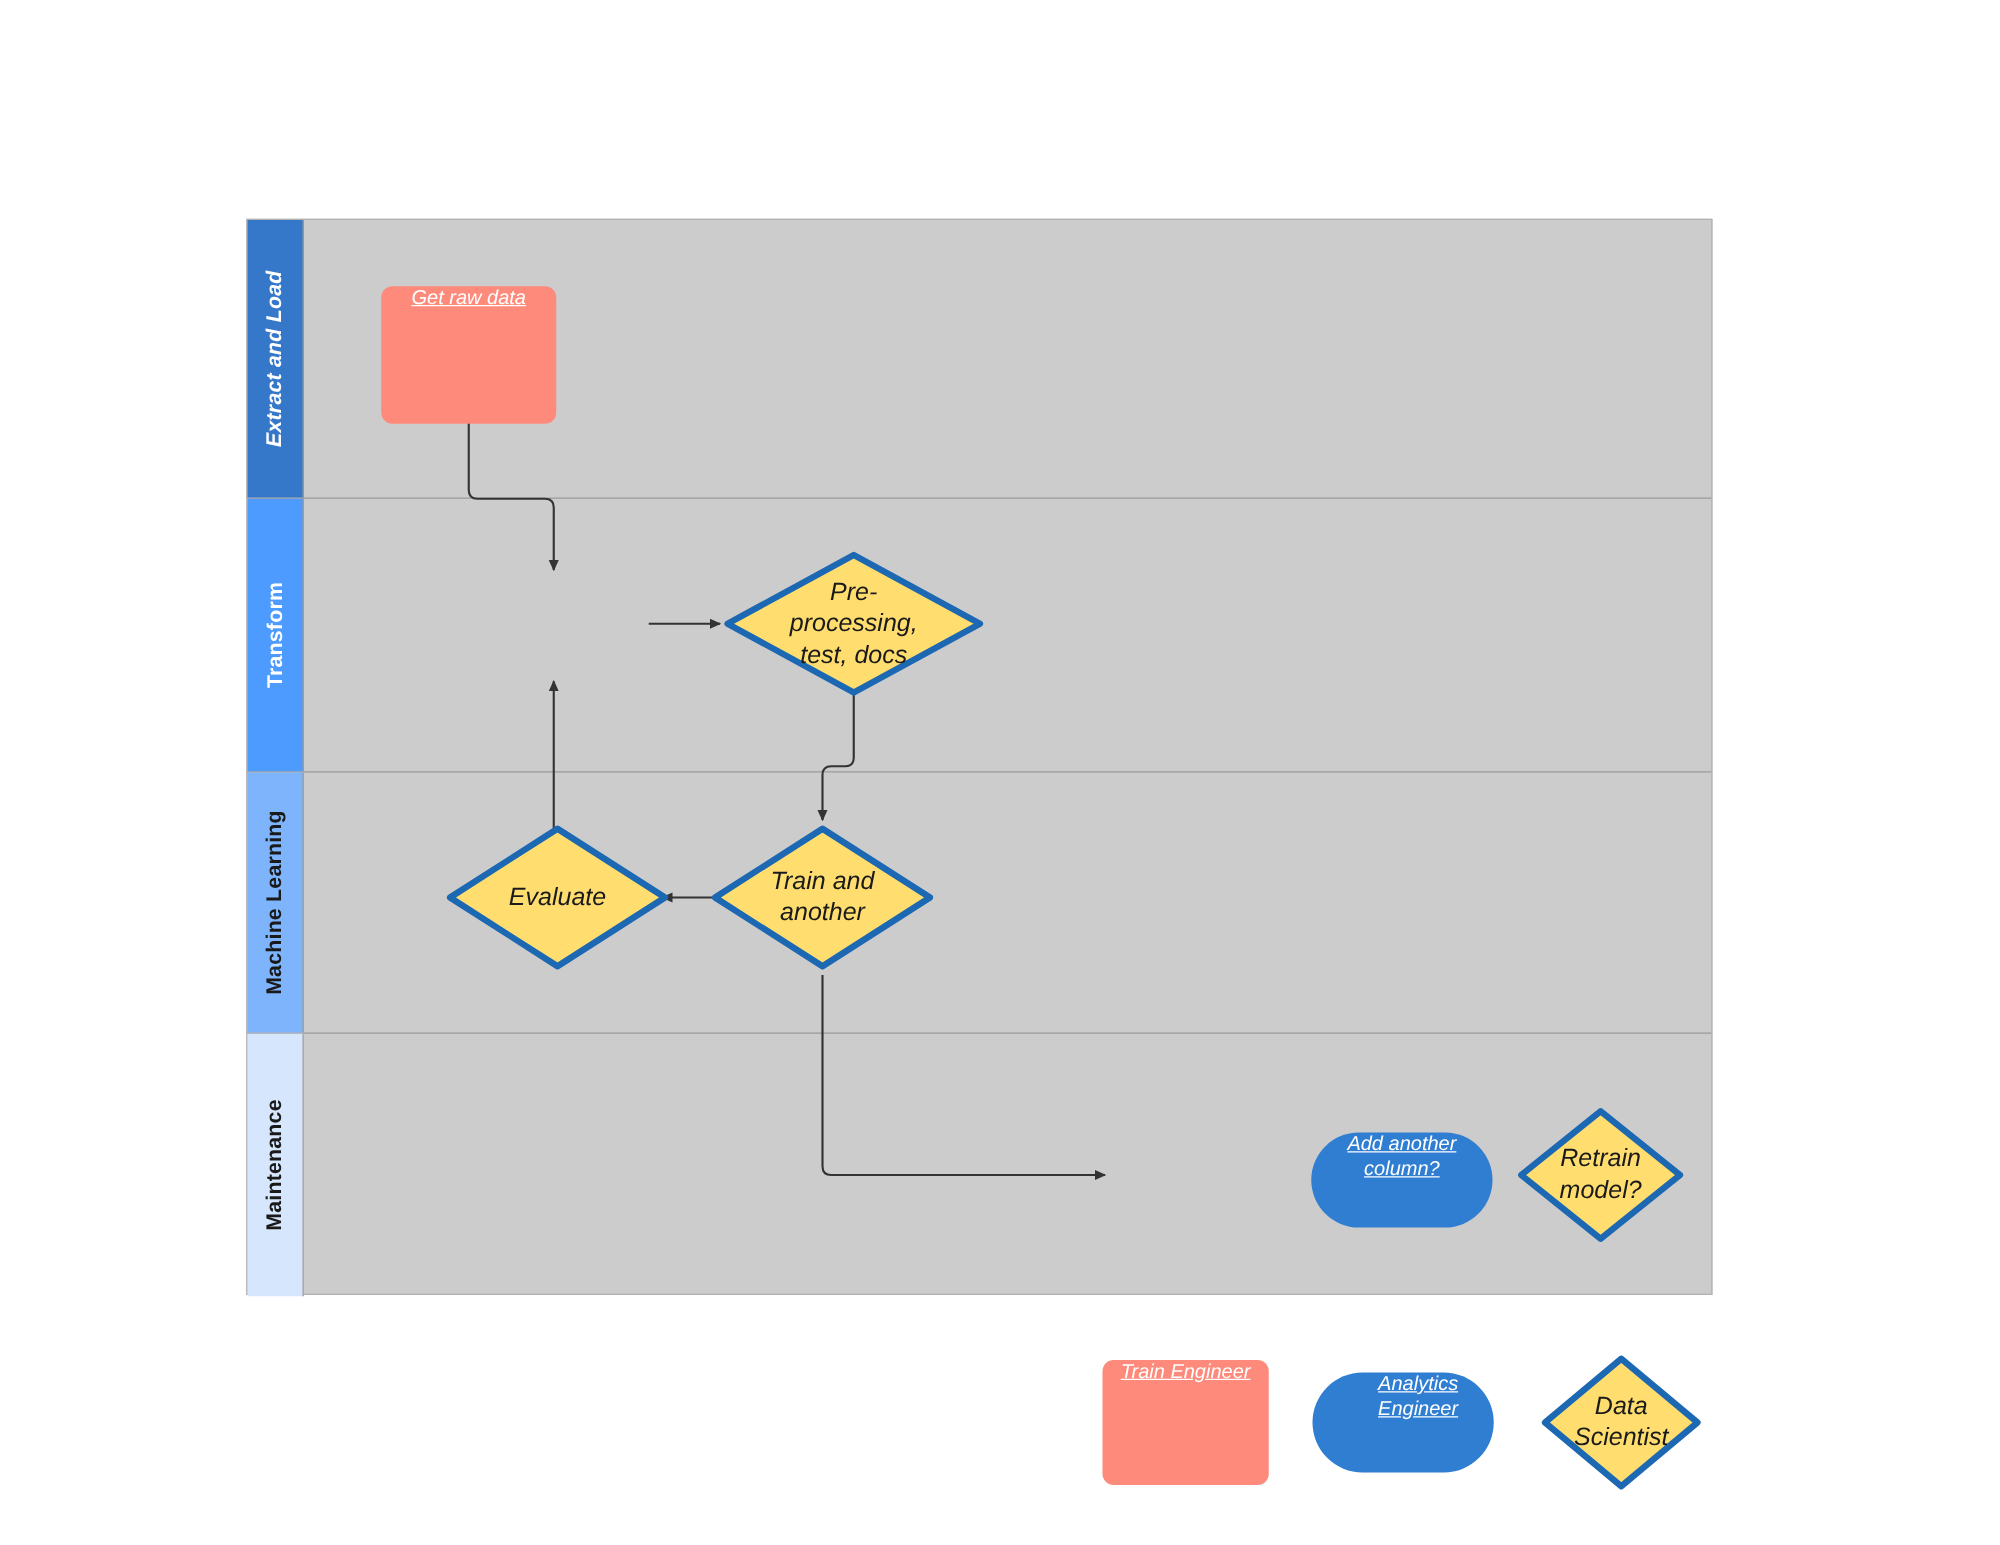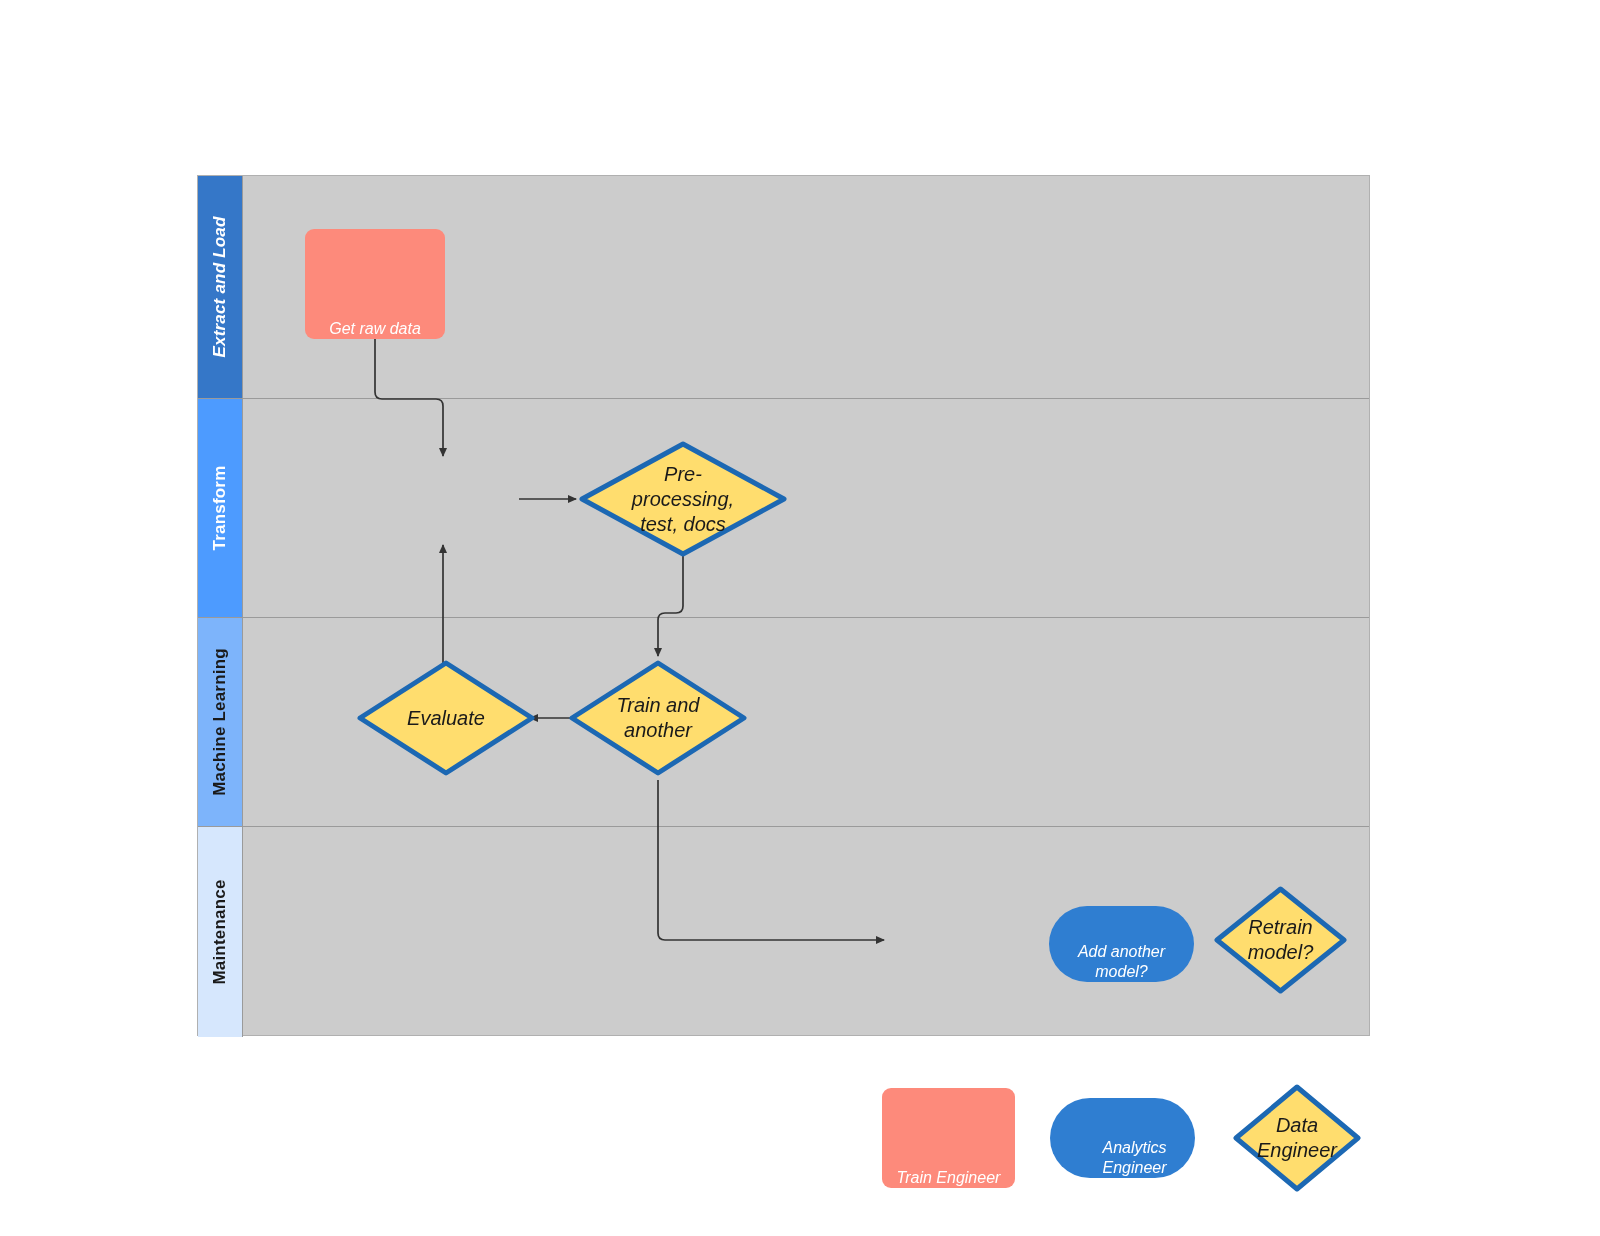--- a/index.html
+++ b/index.html
@@ -50,28 +50,29 @@
     white-space: nowrap;
     transform: rotate(-90deg);
     font-size: 17px;
     font-weight: bold;
     letter-spacing: 0.2px;
   }
   
   .node {
     position: absolute;
     display: flex;
-    align-items: flex-end;
+    align-items: flex-start;
     justify-content: center;
     text-align: center;
     font-style: italic;
     font-size: 16px;
     line-height: 1.25;
     box-sizing: border-box;
     z-index: 6;
+    text-decoration: underline;
   }
   .rect {
     background: #fd8a7b;
     border-radius: 9px;
     color: #ffffff;
   }
   .pill {
     background: #2f7ed1;
     border-radius: 999px;
     color: #ffffff;
@@ -182,21 +183,21 @@
     <svg width="180" height="118" viewBox="0 0 180 118" xmlns="http://www.w3.org/2000/svg">
       <polygon points="90,4 176,59 90,114 4,59" fill="#ffdd6e" stroke="#1c68b3" stroke-width="5" stroke-linejoin="round"></polygon>
     </svg>
     <div class="diamond-label">
       <span style="max-width:150px;">Train and another</span>
     </div>
   </div>
 
 
   <div class="node pill" style="left:1049px; top:906px; width:145px; height:76px;">
-    <span style="padding:0 12px;">Add another model?</span>
+    <span style="padding:0 12px;">Add another column?</span>
   </div>
 
   <div class="diamond-wrap" style="left:1213px; top:885px; width:135px; height:110px;">
     <svg width="135" height="110" viewBox="0 0 135 110" xmlns="http://www.w3.org/2000/svg">
       <polygon points="67.5,4 131,55 67.5,106 4,55" fill="#ffdd6e" stroke="#1c68b3" stroke-width="5" stroke-linejoin="round"></polygon>
     </svg>
     <div class="diamond-label">
       <span style="max-width:125px;">Retrain model?</span>
     </div>
   </div>
@@ -207,17 +208,17 @@
 
   <div class="legend node pill" style="left:1050px; top:1098px; width:145px; height:80px;">
     <span style="padding:0 6px;margin-left:24px;">Analytics Engineer</span>
   </div>
 
   <div class="legend diamond-wrap" style="left:1232px; top:1083px; width:130px; height:110px;">
     <svg width="130" height="110" viewBox="0 0 130 110" xmlns="http://www.w3.org/2000/svg">
       <polygon points="65,4 126,55 65,106 4,55" fill="#ffdd6e" stroke="#1c68b3" stroke-width="5" stroke-linejoin="round"></polygon>
     </svg>
     <div class="diamond-label">
-      <span style="max-width:120px;">Data Engineer</span>
+      <span style="max-width:120px;">Data Scientist</span>
     </div>
   </div>
 
 </div>
 
 </body></html>

